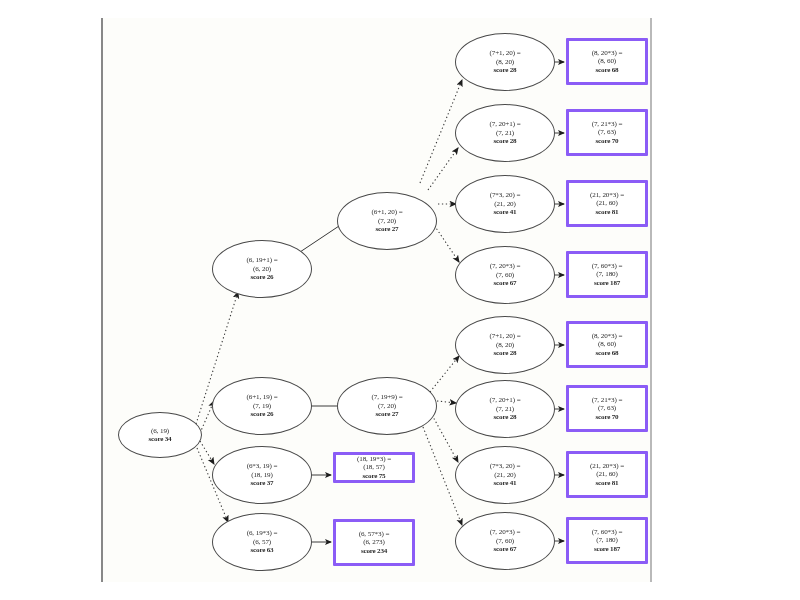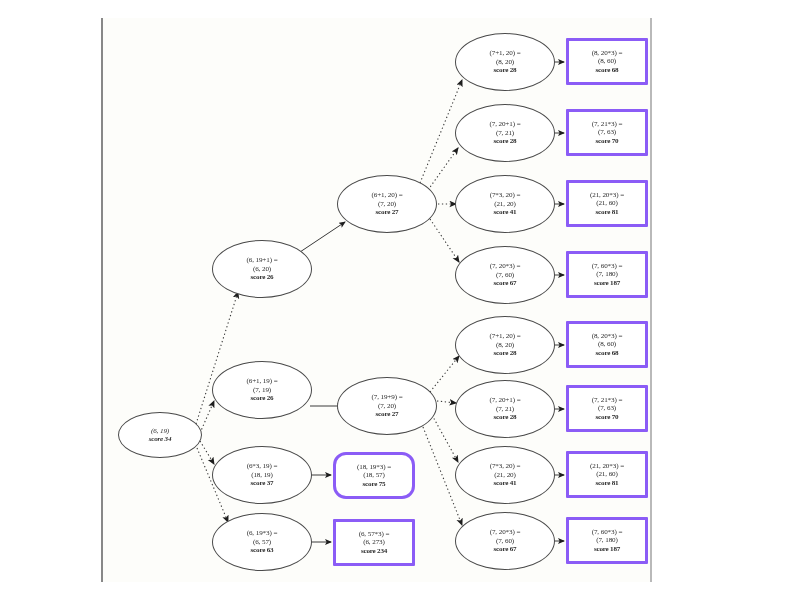--- a/index.html
+++ b/index.html
@@ -90,30 +90,30 @@
         <line x1="423" y1="427" x2="462" y2="525" stroke="#3a3a3a" stroke-width="1.1" stroke-dasharray="1.3,2.6" marker-end="url(#arrow)"></line>
         <line x1="548" y1="345" x2="564" y2="345" stroke="#3a3a3a" stroke-width="1" marker-end="url(#arrow)"></line>
         <line x1="548" y1="409" x2="564" y2="409" stroke="#3a3a3a" stroke-width="1" marker-end="url(#arrow)"></line>
         <line x1="548" y1="475" x2="564" y2="475" stroke="#3a3a3a" stroke-width="1" marker-end="url(#arrow)"></line>
         <line x1="548" y1="541" x2="564" y2="541" stroke="#3a3a3a" stroke-width="1" marker-end="url(#arrow)"></line>
         <line x1="310" y1="475" x2="331" y2="475" stroke="#3a3a3a" stroke-width="1" marker-end="url(#arrow)"></line>
         <line x1="310" y1="542" x2="331" y2="542" stroke="#3a3a3a" stroke-width="1" marker-end="url(#arrow)"></line>
       </g>
   </svg>
   <div id="node-layer">
-      <div class="node ellipse" style="left: 118px; top: 412px; width: 84px; height: 46px; font-style: italic;">
+      <div class="node ellipse" style="left: 118px; top: 412px; width: 84px; height: 46px;">
         <span class="ln">(6, 19)</span>
         <span class="ln score">score 34</span>
       </div>
       <div class="node ellipse" style="left: 212px; top: 240px; width: 100px; height: 58px;">
         <span class="ln">(6, 19+1) =</span>
         <span class="ln">(6, 20)</span>
         <span class="ln score">score 26</span>
       </div>
-      <div class="node ellipse" style="left: 337px; top: 175px; width: 100px; height: 58px;">
+      <div class="node ellipse" style="left: 337px; top: 192px; width: 100px; height: 58px;">
         <span class="ln">(6+1, 20) =</span>
         <span class="ln">(7, 20)</span>
         <span class="ln score">score 27</span>
       </div>
       <div class="node ellipse" style="left: 455px; top: 33px; width: 100px; height: 58px;">
         <span class="ln">(7+1, 20) =</span>
         <span class="ln">(8, 20)</span>
         <span class="ln score">score 28</span>
       </div>
       <div class="node rect" style="left: 566px; top: 38px; width: 82px; height: 47px;">
@@ -144,21 +144,21 @@
       <div class="node ellipse" style="left: 455px; top: 246px; width: 100px; height: 58px;">
         <span class="ln">(7, 20*3) =</span>
         <span class="ln">(7, 60)</span>
         <span class="ln score">score 67</span>
       </div>
       <div class="node rect" style="left: 566px; top: 251px; width: 82px; height: 47px;">
         <span class="ln">(7, 60*3) =</span>
         <span class="ln">(7, 180)</span>
         <span class="ln score">score 187</span>
       </div>
-      <div class="node ellipse" style="left: 212px; top: 361px; width: 100px; height: 58px;">
+      <div class="node ellipse" style="left: 212px; top: 377px; width: 100px; height: 58px;">
         <span class="ln">(6+1, 19) =</span>
         <span class="ln">(7, 19)</span>
         <span class="ln score">score 26</span>
       </div>
       <div class="node ellipse" style="left: 337px; top: 377px; width: 100px; height: 58px;">
         <span class="ln">(7, 19+9) =</span>
         <span class="ln">(7, 20)</span>
         <span class="ln score">score 27</span>
       </div>
       <div class="node ellipse" style="left: 455px; top: 316px; width: 100px; height: 58px;">
@@ -199,21 +199,21 @@
       <div class="node rect" style="left: 566px; top: 517px; width: 82px; height: 47px;">
         <span class="ln">(7, 60*3) =</span>
         <span class="ln">(7, 180)</span>
         <span class="ln score">score 187</span>
       </div>
       <div class="node ellipse" style="left: 212px; top: 446px; width: 100px; height: 58px;">
         <span class="ln">(6*3, 19) =</span>
         <span class="ln">(18, 19)</span>
         <span class="ln score">score 37</span>
       </div>
-      <div class="node rect" style="left: 333px; top: 452px; width: 82px; height: 47px; border-radius: 13px;">
+      <div class="node rect" style="left: 333px; top: 452px; width: 82px; height: 31px;">
         <span class="ln">(18, 19*3) =</span>
         <span class="ln">(18, 57)</span>
         <span class="ln score">score 75</span>
       </div>
       <div class="node ellipse" style="left: 212px; top: 513px; width: 100px; height: 58px;">
         <span class="ln">(6, 19*3) =</span>
         <span class="ln">(6, 57)</span>
         <span class="ln score">score 63</span>
       </div>
       <div class="node rect" style="left: 333px; top: 519px; width: 82px; height: 47px;">

